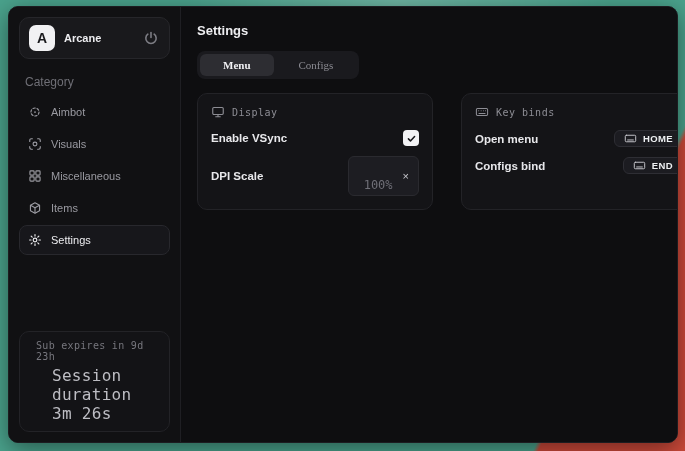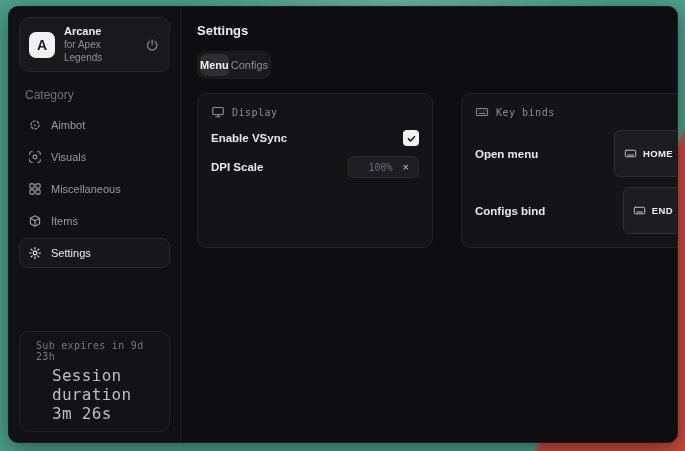--- a/index.html
+++ b/index.html
@@ -55,22 +55,22 @@
   .sub-line2 { font-size:16px; color:#bdbdc3; letter-spacing:.3px;margin-left:16px; }
   
   .main { flex:1; padding:16px 16px; background:#0e0e10; }
   .page-title { font-size:13px; font-weight:bold; color:#ededf0; }
   .tabs {
     display:inline-flex; gap:2px; background:#1a1a1e; border-radius:8px;
     padding:3px; margin-top:13px;
   }
   .tab {
     border:none; background:transparent; color:#8b8b92; font-size:11px;
-    padding:5px 0; border-radius:6px; cursor:pointer;
-    font-family:Liberation Sans, sans-serif;
+    padding:5px 23px; border-radius:6px; cursor:pointer;
+    font-family:Liberation Serif, serif;
   }
   .tab.active { background:#2d2d32; color:#f0f0f3; font-weight:bold; }
   .cards { display:flex; gap:28px; margin-top:14px; }
   .card {
     width:236px; flex:0 0 236px; background:#141417; border:1px solid #232327;
     border-radius:10px; padding:11px 13px 13px 13px;
   }
   .card-head {
     display:flex; align-items:center; gap:7px; color:#8d8d94;
     font-family:"DejaVu Sans Mono", monospace; font-size:10px; letter-spacing:.5px;
@@ -81,48 +81,47 @@
   .row-label { font-size:11.5px; font-weight:bold; color:#e8e8eb; }
   .checkbox {
     width:16px; height:16px; background:#f2f2f4; border-radius:4px; border:none;
     display:flex; align-items:center; justify-content:center; cursor:pointer;
   }
   .input-group {
     display:flex; align-items:center; gap:8px; background:#1d1d22;
     border:1px solid #2a2a2f; border-radius:6px; padding:3px 7px 3px 10px;
   }
   .input-val {
-    font-family:"DejaVu Sans Mono", monospace; font-size:10px; color:#6f6f77;
-    background:transparent; border:none; width:34px; text-align:right;
+    font-family:"DejaVu Sans Mono", monospace; font-size:12px; color:#6f6f77;
+    background:transparent; border:none; width:34px; text-align:right;margin-top:18px;
   }
   .clear-btn {
     border:none; background:transparent; color:#c9c9cf; font-size:11px;
     cursor:pointer; padding:0 2px; line-height:14px;
   }
   .keybtn {
     display:flex; align-items:center; gap:6px; background:#1c1c21;
-    border:1px solid #2e2e34; border-radius:6px; padding:16px 9px;
+    border:1px solid #2e2e34; border-radius:6px; padding:1px 9px;
     color:#eef0f2; font-size:9.5px; font-weight:bold; letter-spacing:.4px; cursor:pointer;
     font-family:"Liberation Sans", sans-serif;
   }
   .keybtn .icn { width:13px; height:13px; display:flex; color:#c5c5cb; }
   svg { width:100%; height:100%; }
 </style>
 </head>
 <body>
 
 <div class="window">
 
   <aside class="sidebar">
 
     <div class="brand">
       <div class="logo">A</div>
       <div>
         <div class="brand-name">Arcane</div>
-        <div class="brand-sub">for Apex Legends</div>
       </div>
       <button class="brand-action" aria-label="power">
         <svg viewBox="0 0 16 16" fill="none" stroke="currentColor" stroke-width="1.4" stroke-linecap="round">
           <path d="M8 3.2v4.3"></path>
             <path d="M5.2 4.6a4.6 4.6 0 1 0 5.6 0"></path>
         </svg>
       </button>
     </div>
 
     <div class="cat-label">Category</div>

